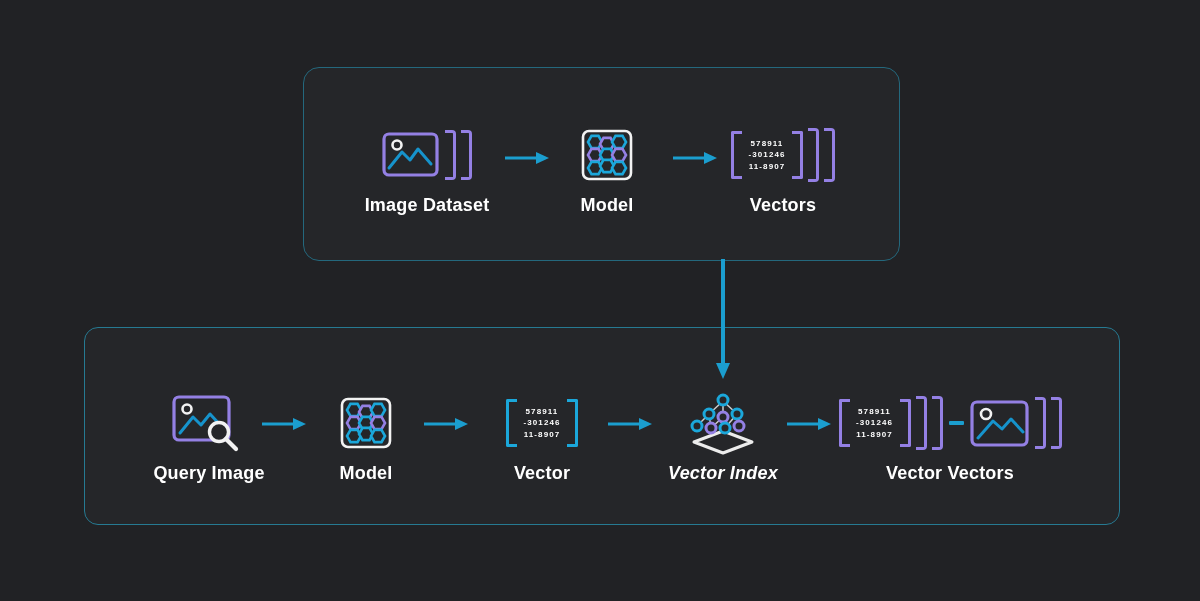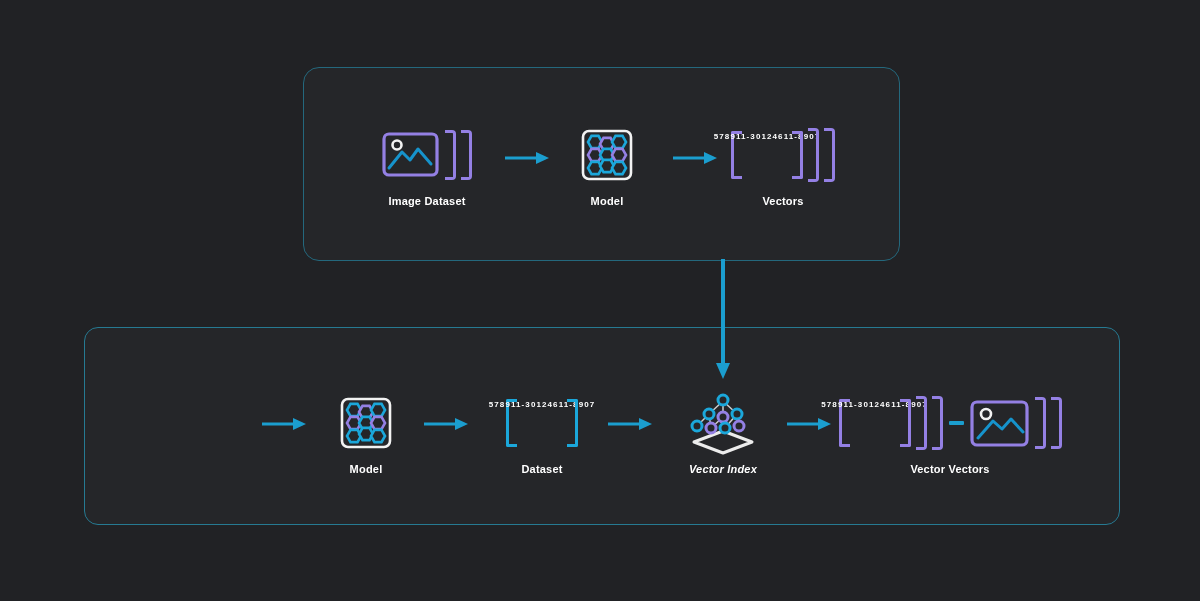--- a/index.html
+++ b/index.html
@@ -5,30 +5,30 @@
   html,body{margin:0;padding:0;background:#212225;}
   .stage{
     position:relative;width:1200px;height:601px;background:#212225;
     font-family:"Liberation Sans",sans-serif;overflow:hidden;
   }
   .box{position:absolute;background:#252629;border:1.5px solid #24687d;border-radius:16px;}
   .box.lower{border-color:#267a92;border-radius:14px;}
   .node{position:absolute;display:flex;flex-direction:column;align-items:center;}
   .icon-slot{height:74px;display:flex;align-items:center;justify-content:center;}
   .label{
-    margin-top:3px;color:#fff;font-weight:700;font-size:11px;letter-spacing:.2px;
+    margin-top:3px;color:#fff;font-weight:700;font-size:18px;letter-spacing:.2px;
     text-align:center;white-space:nowrap;
   }
   
   .matrix{display:flex;align-items:stretch;height:48px;}
   .pm{--c:#9480e4;} .cm{--c:#1ba7da;} .pc{--c:#9480e4;}
   .bk{width:8px;}
   .bl{border-left:3px solid var(--c);border-top:3px solid var(--c);border-bottom:3px solid var(--c);border-radius:2px 0 0 2px;}
   .br{border-right:3px solid var(--c);border-top:3px solid var(--c);border-bottom:3px solid var(--c);border-radius:0 2px 2px 0;}
-  .nums{display:flex;flex-direction:row;justify-content:center;padding:0 3px;width:44px;}
+  .nums{display:flex;flex-direction:column;justify-content:center;padding:0 3px;width:44px;}
   .nums span{
     color:#fff;font-weight:700;font-size:8px;line-height:1.45;
     letter-spacing:1.1px;text-align:center;white-space:nowrap;
   }
   .copy{display:block;width:8px;border:3px solid var(--c);border-left:0;border-radius:0 4px 4px 0;margin-left:5px;}
   .h48{height:48px;} .h44{height:44px;} .h46{height:46px;}
   .iconrow{display:flex;align-items:center;}
   .dash{width:15px;height:3.2px;background:#1b9ecf;margin:0 6px;border-radius:1px;}
   .arrow{position:absolute;}
   svg{display:block;}
@@ -119,20 +119,34 @@
     </svg>
   </div>
 
   <div class="arrow" style="left:715px;top:259px;">
     <svg width="16" height="121" viewBox="0 0 16 121">
       <line x1="8" y1="0" x2="8" y2="106" stroke="#1b9ecf" stroke-width="4"></line>
       <polygon points="1,104 15,104 8,120" fill="#1b9ecf"></polygon>
     </svg>
   </div>
 
+  <div class="node" style="left:124px;top:386px;width:170px;">
+    <div class="icon-slot">
+      <svg width="74" height="58" viewBox="0 0 74 58">
+        <rect x="2" y="3" width="55" height="43" rx="5" fill="none" stroke="#9480e4" stroke-width="3.2"></rect>
+        <circle cx="15" cy="15" r="4.5" fill="none" stroke="#f2f2f2" stroke-width="2.6"></circle>
+        <polyline points="8,39 21,23 29,31 38,20 51,34" fill="none" stroke="#1693cc" stroke-width="3" stroke-linecap="round" stroke-linejoin="round"></polyline>
+        <g>
+          <circle cx="47" cy="38" r="9.5" fill="#252629" stroke="#f2f2f2" stroke-width="3.4"></circle>
+          <line x1="54" y1="45" x2="64" y2="55" stroke="#f2f2f2" stroke-width="4.2" stroke-linecap="round"></line>
+        </g>
+      </svg>
+    </div>
+    <div class="label">Query Image</div>
+  </div>
 
   <div class="node" style="left:281px;top:386px;width:170px;">
     <div class="icon-slot">
       <svg width="52" height="52" viewBox="0 0 52 52">
         <rect x="2" y="2" width="48" height="48" rx="6" fill="none" stroke="#f2f2f2" stroke-width="2.6"></rect>
         <g stroke="#dcdcdc" stroke-width="1.4" opacity="0.9">
           <line x1="14" y1="13" x2="26" y2="15"></line>
             <line x1="26" y1="15" x2="38" y2="13"></line>
           <line x1="14" y1="26" x2="26" y2="26"></line>
             <line x1="26" y1="26" x2="38" y2="26"></line>
@@ -163,21 +177,21 @@
       <div class="matrix cm">
         <span class="bk bl"></span>
         <span class="nums">
           <span>578911</span>
           <span>-301246</span>
           <span>11-8907</span>
         </span>
         <span class="bk br"></span>
       </div>
     </div>
-    <div class="label">Dataset</div>
+    <div class="label">Vector</div>
   </div>
 
   <div class="node" style="left:638px;top:386px;width:170px;font-style:italic;">
     <div class="icon-slot">
       <svg width="74" height="66" viewBox="0 0 74 66">
         <polygon points="37,41 66,52 37,63 8,52" fill="none" stroke="#ececec" stroke-width="3" stroke-linejoin="round"></polygon>
         <g stroke="#cfcfcf" stroke-width="1.5">
           <line x1="37" y1="11" x2="23" y2="24"></line>
             <line x1="37" y1="11" x2="51" y2="24"></line>
           <line x1="37" y1="11" x2="37" y2="27"></line>

